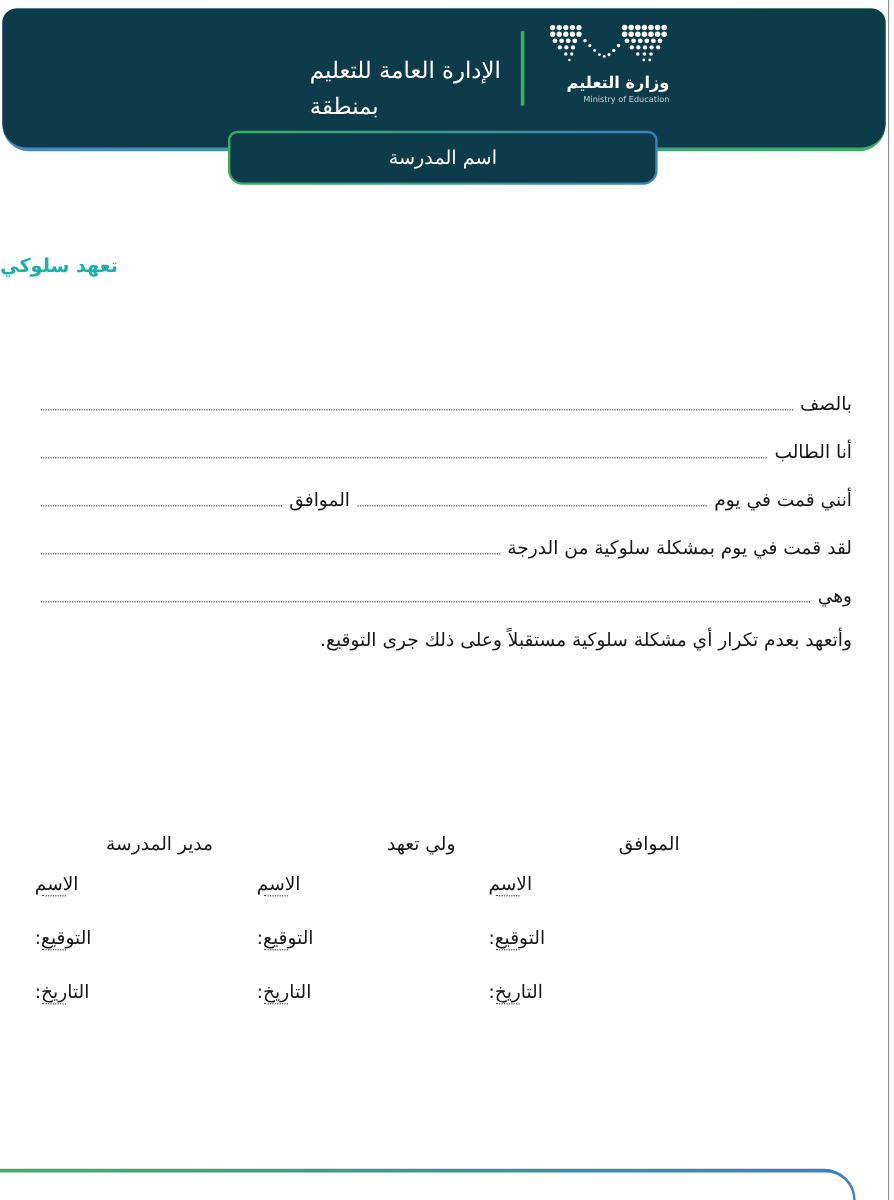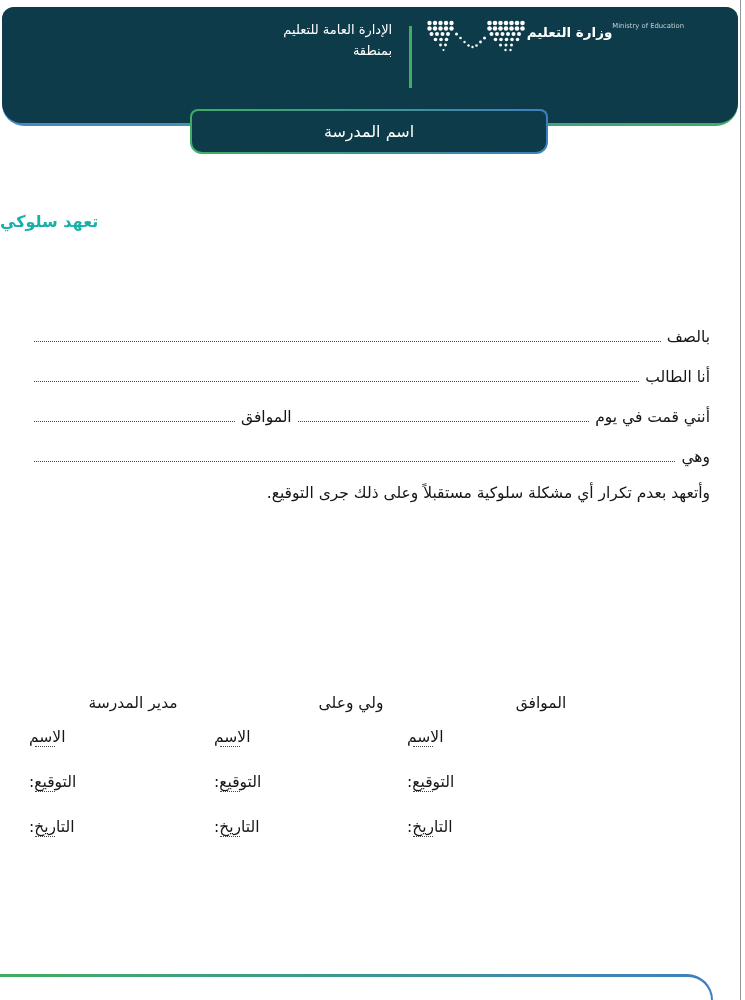--- a/index.html
+++ b/index.html
@@ -27,29 +27,29 @@
     position: absolute; left: 0; right: 0; top: 0; bottom: 3px;
     background: #0d3b49;
     border-radius: 12px 12px 20px 20px;
     display: flex; justify-content: center;
   }
   .brand {
     display: flex; align-items: flex-start;
     margin-top: 13px; transform: translateX(38px);
   }
   .dept {
-    direction: rtl; text-align: right;
-    color: #ffffff; font-size: 13px; line-height: 1.6;
-    margin-top: 0; font-weight: 500;
+    direction: rtl; text-align: left;
+    color: #ffffff; font-size: 19px; line-height: 1.6;
+    margin-top: 24px; font-weight: 500;
   }
   .brand-sep {
     width: 2.5px; height: 62px; background: #3fae63;
     margin: 6px 15px 0 17px;
   }
-  .logo-col { display: flex; flex-direction: row; align-items: flex-start; width: 106px; }
+  .logo-col { display: flex; flex-direction: column; align-items: flex-end; width: 106px; }
   .logo-col svg { display: block; }
   .ministry-ar { color: #ffffff; font-size: 13.5px; font-weight: bold; margin-top: 4px; direction: rtl; white-space: nowrap; }
   .ministry-en { color: #c7d1d4; font-size: 6.8px; margin-top: 2px; white-space: nowrap; }
 
   
   .school-wrap {
     position: absolute; top: 109px; left: 190px; width: 358px; height: 45px;
     border-radius: 8px 8px 12px 12px;
     background: linear-gradient(90deg, #3fae63 0%, #3f7fc1 100%);
     z-index: 3;
@@ -216,30 +216,34 @@
       <span class="lbl">أنا الطالب</span>
       <span class="leader"></span>
     </div>
     <div class="frow">
       <span class="lbl">أنني قمت في يوم</span>
       <span class="leader mid"></span>
       <span class="lbl">الموافق</span>
       <span class="leader"></span>
     </div>
     <div class="frow">
+      <span class="lbl">لقد قمت في يوم بمشكلة سلوكية من الدرجة</span>
+      <span class="leader"></span>
+    </div>
+    <div class="frow">
       <span class="lbl">وهي</span>
       <span class="leader"></span>
     </div>
     <div class="pledge">وأتعهد بعدم تكرار أي مشكلة سلوكية مستقبلاً وعلى ذلك جرى التوقيع.</div>
   </div>
 
   <div class="sigs">
     <div class="sig-headers">
       <span class="sig-head c1">الموافق</span>
-      <span class="sig-head c2">ولي وعلى</span>
+      <span class="sig-head c2">ولي تعهد</span>
       <span class="sig-head c3">مدير المدرسة</span>
     </div>
     <div class="sig-grid">
       <div class="sig-cell">
         <span class="lbl">الاسم</span>
         <span class="leader"></span>
       </div>
       <div class="sig-cell">
         <span class="lbl">الاسم</span>
         <span class="leader"></span>

